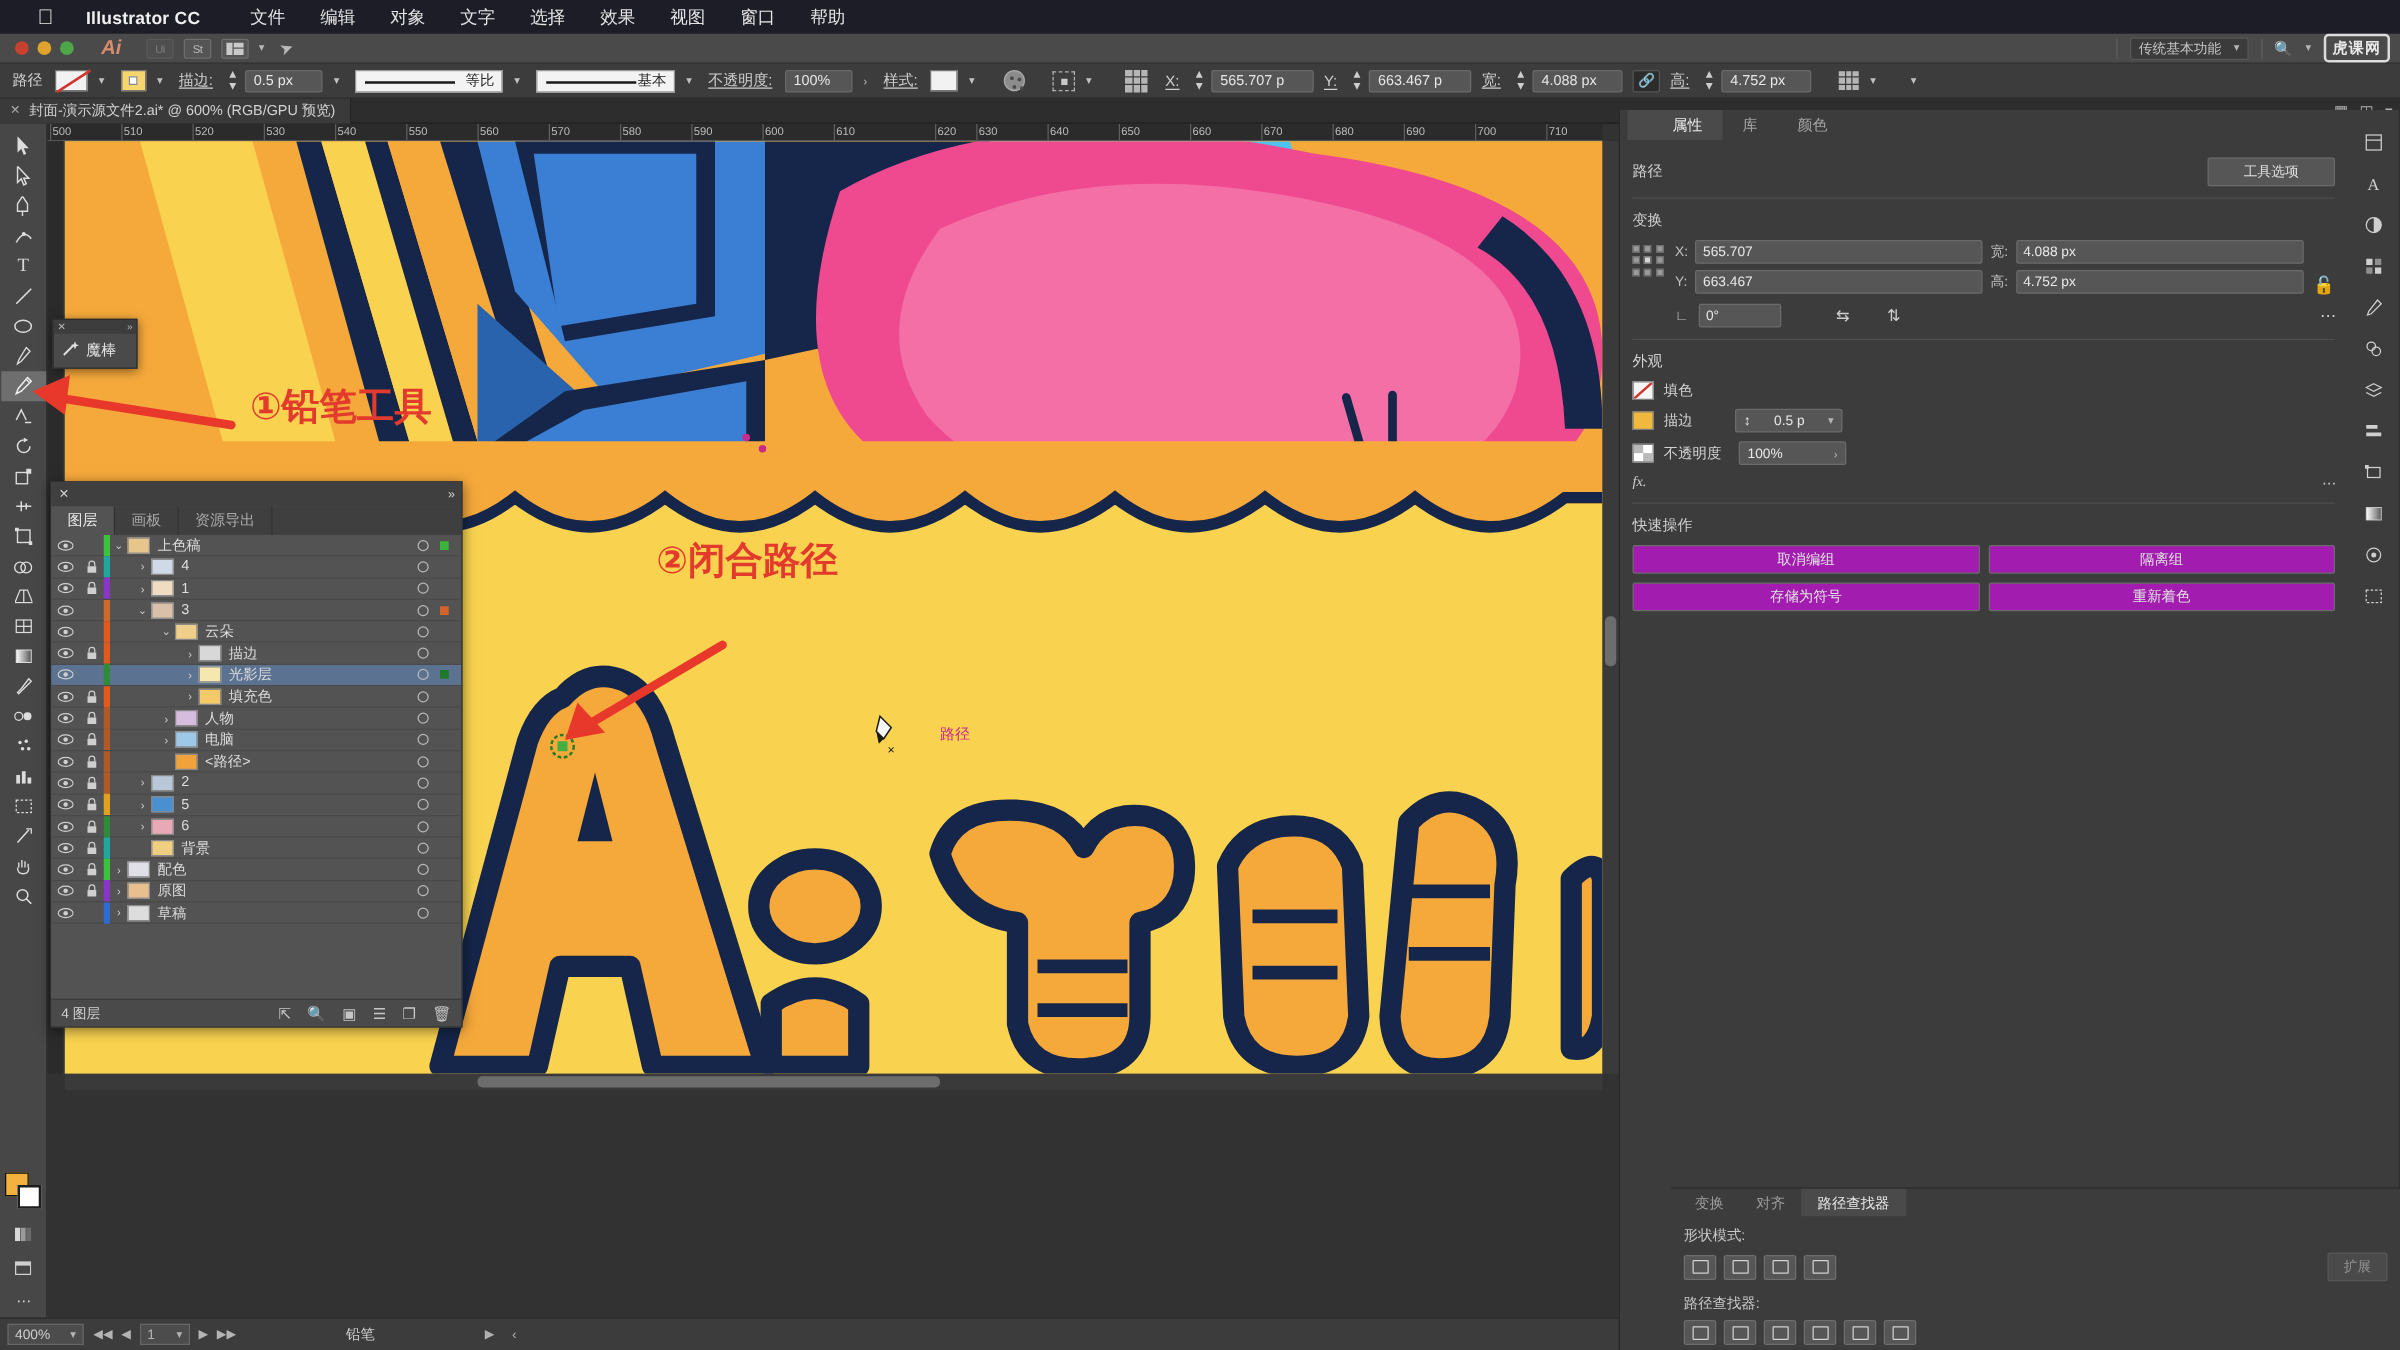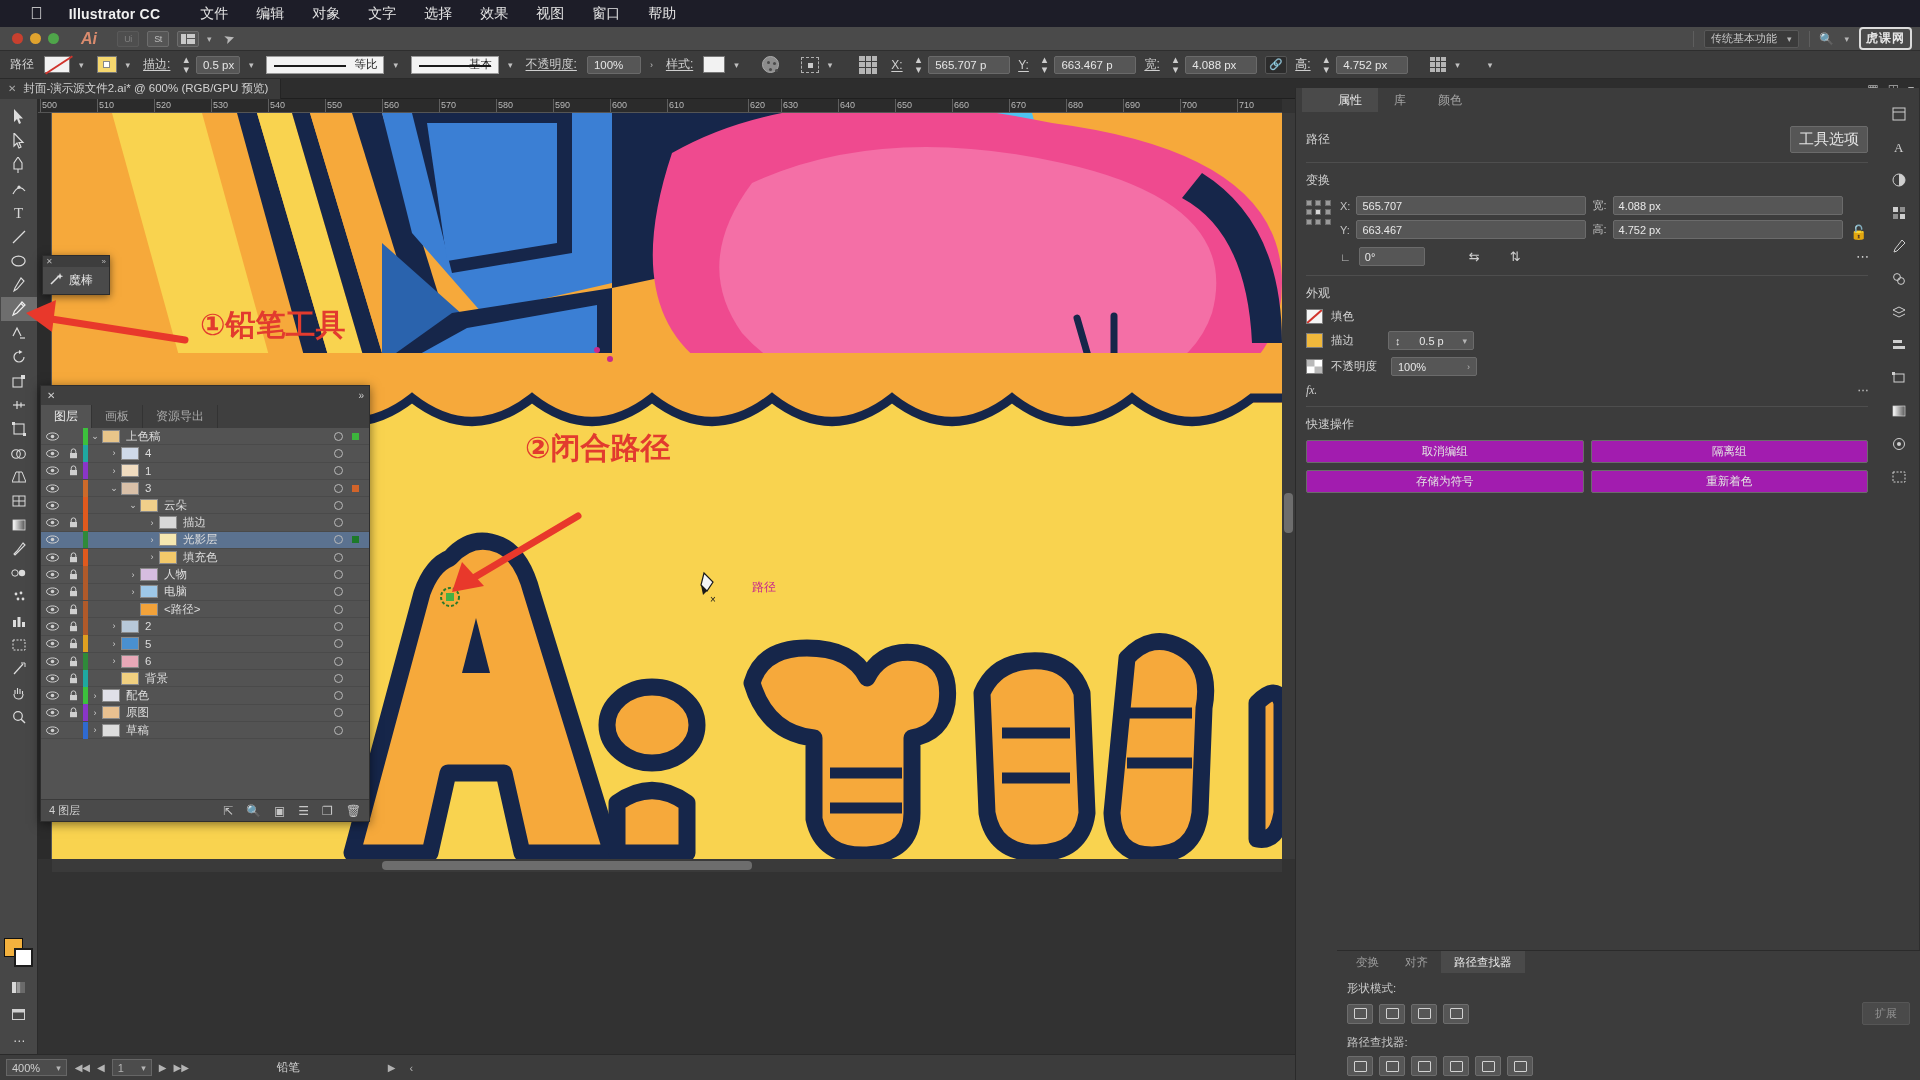--- a/index.html
+++ b/index.html
@@ -238,22 +238,22 @@
   .rp-main { flex:1; display:flex; flex-direction:column; }
   .rp-tabs { height:24px; display:flex; align-items:center; background:#3c3c3c; padding-left:6px; }
   .rp-tab { padding:0 16px; font-size:12px; color:#a4a4a4; height:24px; display:flex; align-items:center;}
   .rp-tab.on { color:#e8e8e8; background:#4a4a4a;padding-left:36px; }
   .rp-content { flex:1; padding:8px 10px 0 10px; }
   .rp-sechead {
     display:flex; align-items:center; justify-content:space-between;
     font-size:12px; color:#cfcfcf; margin:6px 0 6px 0;
   }
   .btn-tool {
-    background:#565656; border:1px solid #6b6b6b; border-radius:2px; font-size:15px;
-    color:#e0e0e0; padding:3px 8px;
+    background:#565656; border:1px solid #6b6b6b; border-radius:2px; font-size:11px;
+    color:#e0e0e0; padding:3px 28px;
   }
   .rp-divider { height:1px; background:#4e4e4e; margin:9px 0; }
   .xform-grid { display:flex; gap:8px; align-items:flex-start; }
   .anchor9 {
     width:26px; height:26px; display:grid; grid-template-columns:repeat(3,1fr);
     grid-template-rows:repeat(3,1fr); gap:2px; margin-top:4px;
   }
   .anchor9 s { background:#9a9a9a; display:block; width:6px; height:6px;
     border:1px solid #6c6c6c; box-sizing:border-box; }
   .anchor9 s.mid { background:#d8d8d8; }
@@ -356,29 +356,29 @@
     </div>
     <div class="cb-group">
       <span class="swatch-stroke">
           <i></i>
         </span>
       <span class="mini-chev">▾</span>
     </div>
     <span class="cb-label ul">描边:</span>
     <div class="cb-group">
       <span class="stepper">▴<br>▾</span>
-      <span class="field" style="width:44px">0.5 px</span>
+      <span class="field" style="width:62px">0.5 px</span>
       <span class="mini-chev">▾</span>
     </div>
     <div class="cb-group">
       <span class="stroke-preview">等比</span>
       <span class="mini-chev">▾</span>
     </div>
     <div class="cb-group">
-      <span class="stroke-preview" style="width:88px">基本</span>
+      <span class="stroke-preview" style="width:111px">基本</span>
       <span class="mini-chev">▾</span>
     </div>
     <span class="cb-label ul">不透明度:</span>
     <div class="cb-group">
       <span class="field" style="width:54px">100%</span>
       <span class="mini-chev">›</span>
     </div>
     <span class="cb-label ul">样式:</span>
     <div class="cb-group">
       <span class="style-sw"></span>

